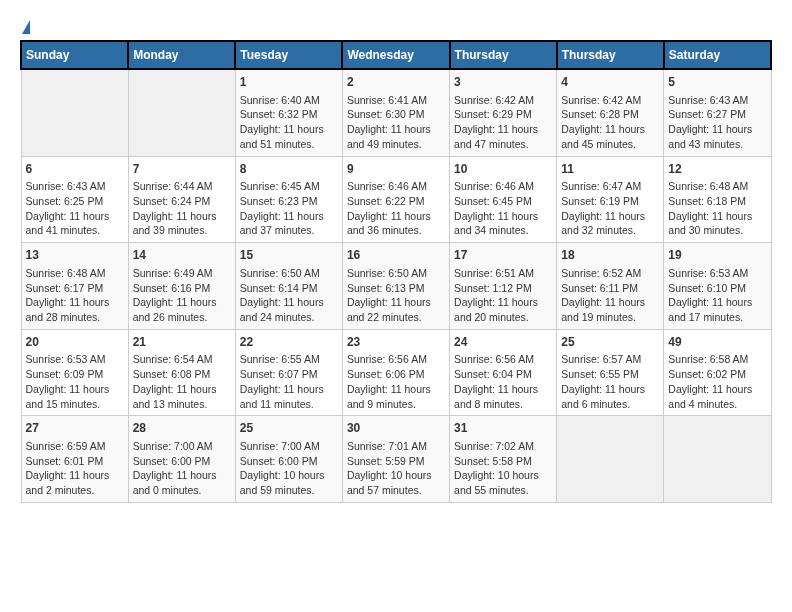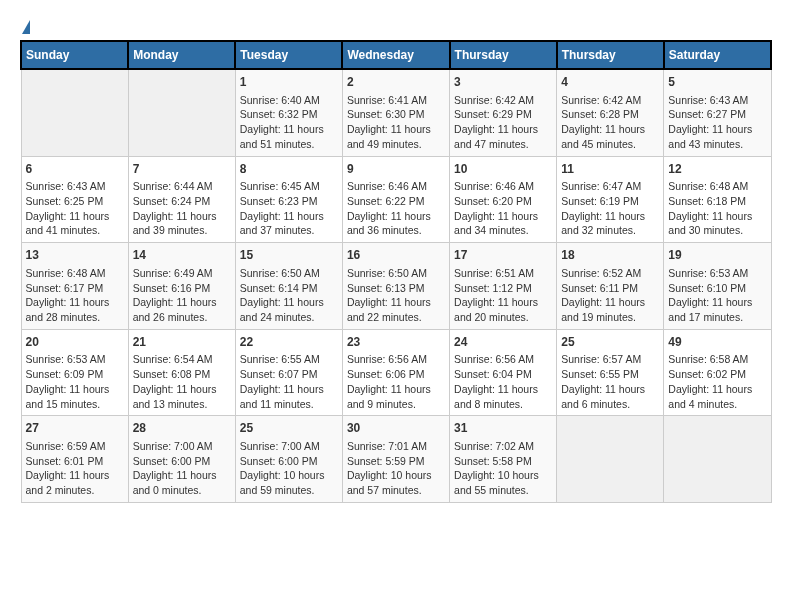--- a/index.html
+++ b/index.html
@@ -111,21 +111,21 @@
         <td><span class="day-num">2</span><span>Sunrise: 6:41 AM</span><br><span>Sunset: 6:30 PM</span><br><span>Daylight: 11 hours and 49 minutes.</span></td>
         <td><span class="day-num">3</span><span>Sunrise: 6:42 AM</span><br><span>Sunset: 6:29 PM</span><br><span>Daylight: 11 hours and 47 minutes.</span></td>
         <td><span class="day-num">4</span><span>Sunrise: 6:42 AM</span><br><span>Sunset: 6:28 PM</span><br><span>Daylight: 11 hours and 45 minutes.</span></td>
         <td><span class="day-num">5</span><span>Sunrise: 6:43 AM</span><br><span>Sunset: 6:27 PM</span><br><span>Daylight: 11 hours and 43 minutes.</span></td>
       </tr>
       <tr>
         <td><span class="day-num">6</span><span>Sunrise: 6:43 AM</span><br><span>Sunset: 6:25 PM</span><br><span>Daylight: 11 hours and 41 minutes.</span></td>
         <td><span class="day-num">7</span><span>Sunrise: 6:44 AM</span><br><span>Sunset: 6:24 PM</span><br><span>Daylight: 11 hours and 39 minutes.</span></td>
         <td><span class="day-num">8</span><span>Sunrise: 6:45 AM</span><br><span>Sunset: 6:23 PM</span><br><span>Daylight: 11 hours and 37 minutes.</span></td>
         <td><span class="day-num">9</span><span>Sunrise: 6:46 AM</span><br><span>Sunset: 6:22 PM</span><br><span>Daylight: 11 hours and 36 minutes.</span></td>
-        <td><span class="day-num">10</span><span>Sunrise: 6:46 AM</span><br><span>Sunset: 6:20 PM</span><br><span>Daylight: 11 hours and 34 minutes.</span></td>
+        <td><span class="day-num">10</span><span>Sunrise: 6:46 AM</span><br><span>Sunset: 6:45 PM</span><br><span>Daylight: 11 hours and 34 minutes.</span></td>
         <td><span class="day-num">11</span><span>Sunrise: 6:47 AM</span><br><span>Sunset: 6:19 PM</span><br><span>Daylight: 11 hours and 32 minutes.</span></td>
         <td><span class="day-num">12</span><span>Sunrise: 6:48 AM</span><br><span>Sunset: 6:18 PM</span><br><span>Daylight: 11 hours and 30 minutes.</span></td>
       </tr>
       <tr>
         <td><span class="day-num">13</span><span>Sunrise: 6:48 AM</span><br><span>Sunset: 6:17 PM</span><br><span>Daylight: 11 hours and 28 minutes.</span></td>
         <td><span class="day-num">14</span><span>Sunrise: 6:49 AM</span><br><span>Sunset: 6:16 PM</span><br><span>Daylight: 11 hours and 26 minutes.</span></td>
         <td><span class="day-num">15</span><span>Sunrise: 6:50 AM</span><br><span>Sunset: 6:14 PM</span><br><span>Daylight: 11 hours and 24 minutes.</span></td>
         <td><span class="day-num">16</span><span>Sunrise: 6:50 AM</span><br><span>Sunset: 6:13 PM</span><br><span>Daylight: 11 hours and 22 minutes.</span></td>
         <td><span class="day-num">17</span><span>Sunrise: 6:51 AM</span><br><span>Sunset: 1:12 PM</span><br><span>Daylight: 11 hours and 20 minutes.</span></td>
         <td><span class="day-num">18</span><span>Sunrise: 6:52 AM</span><br><span>Sunset: 6:11 PM</span><br><span>Daylight: 11 hours and 19 minutes.</span></td>

